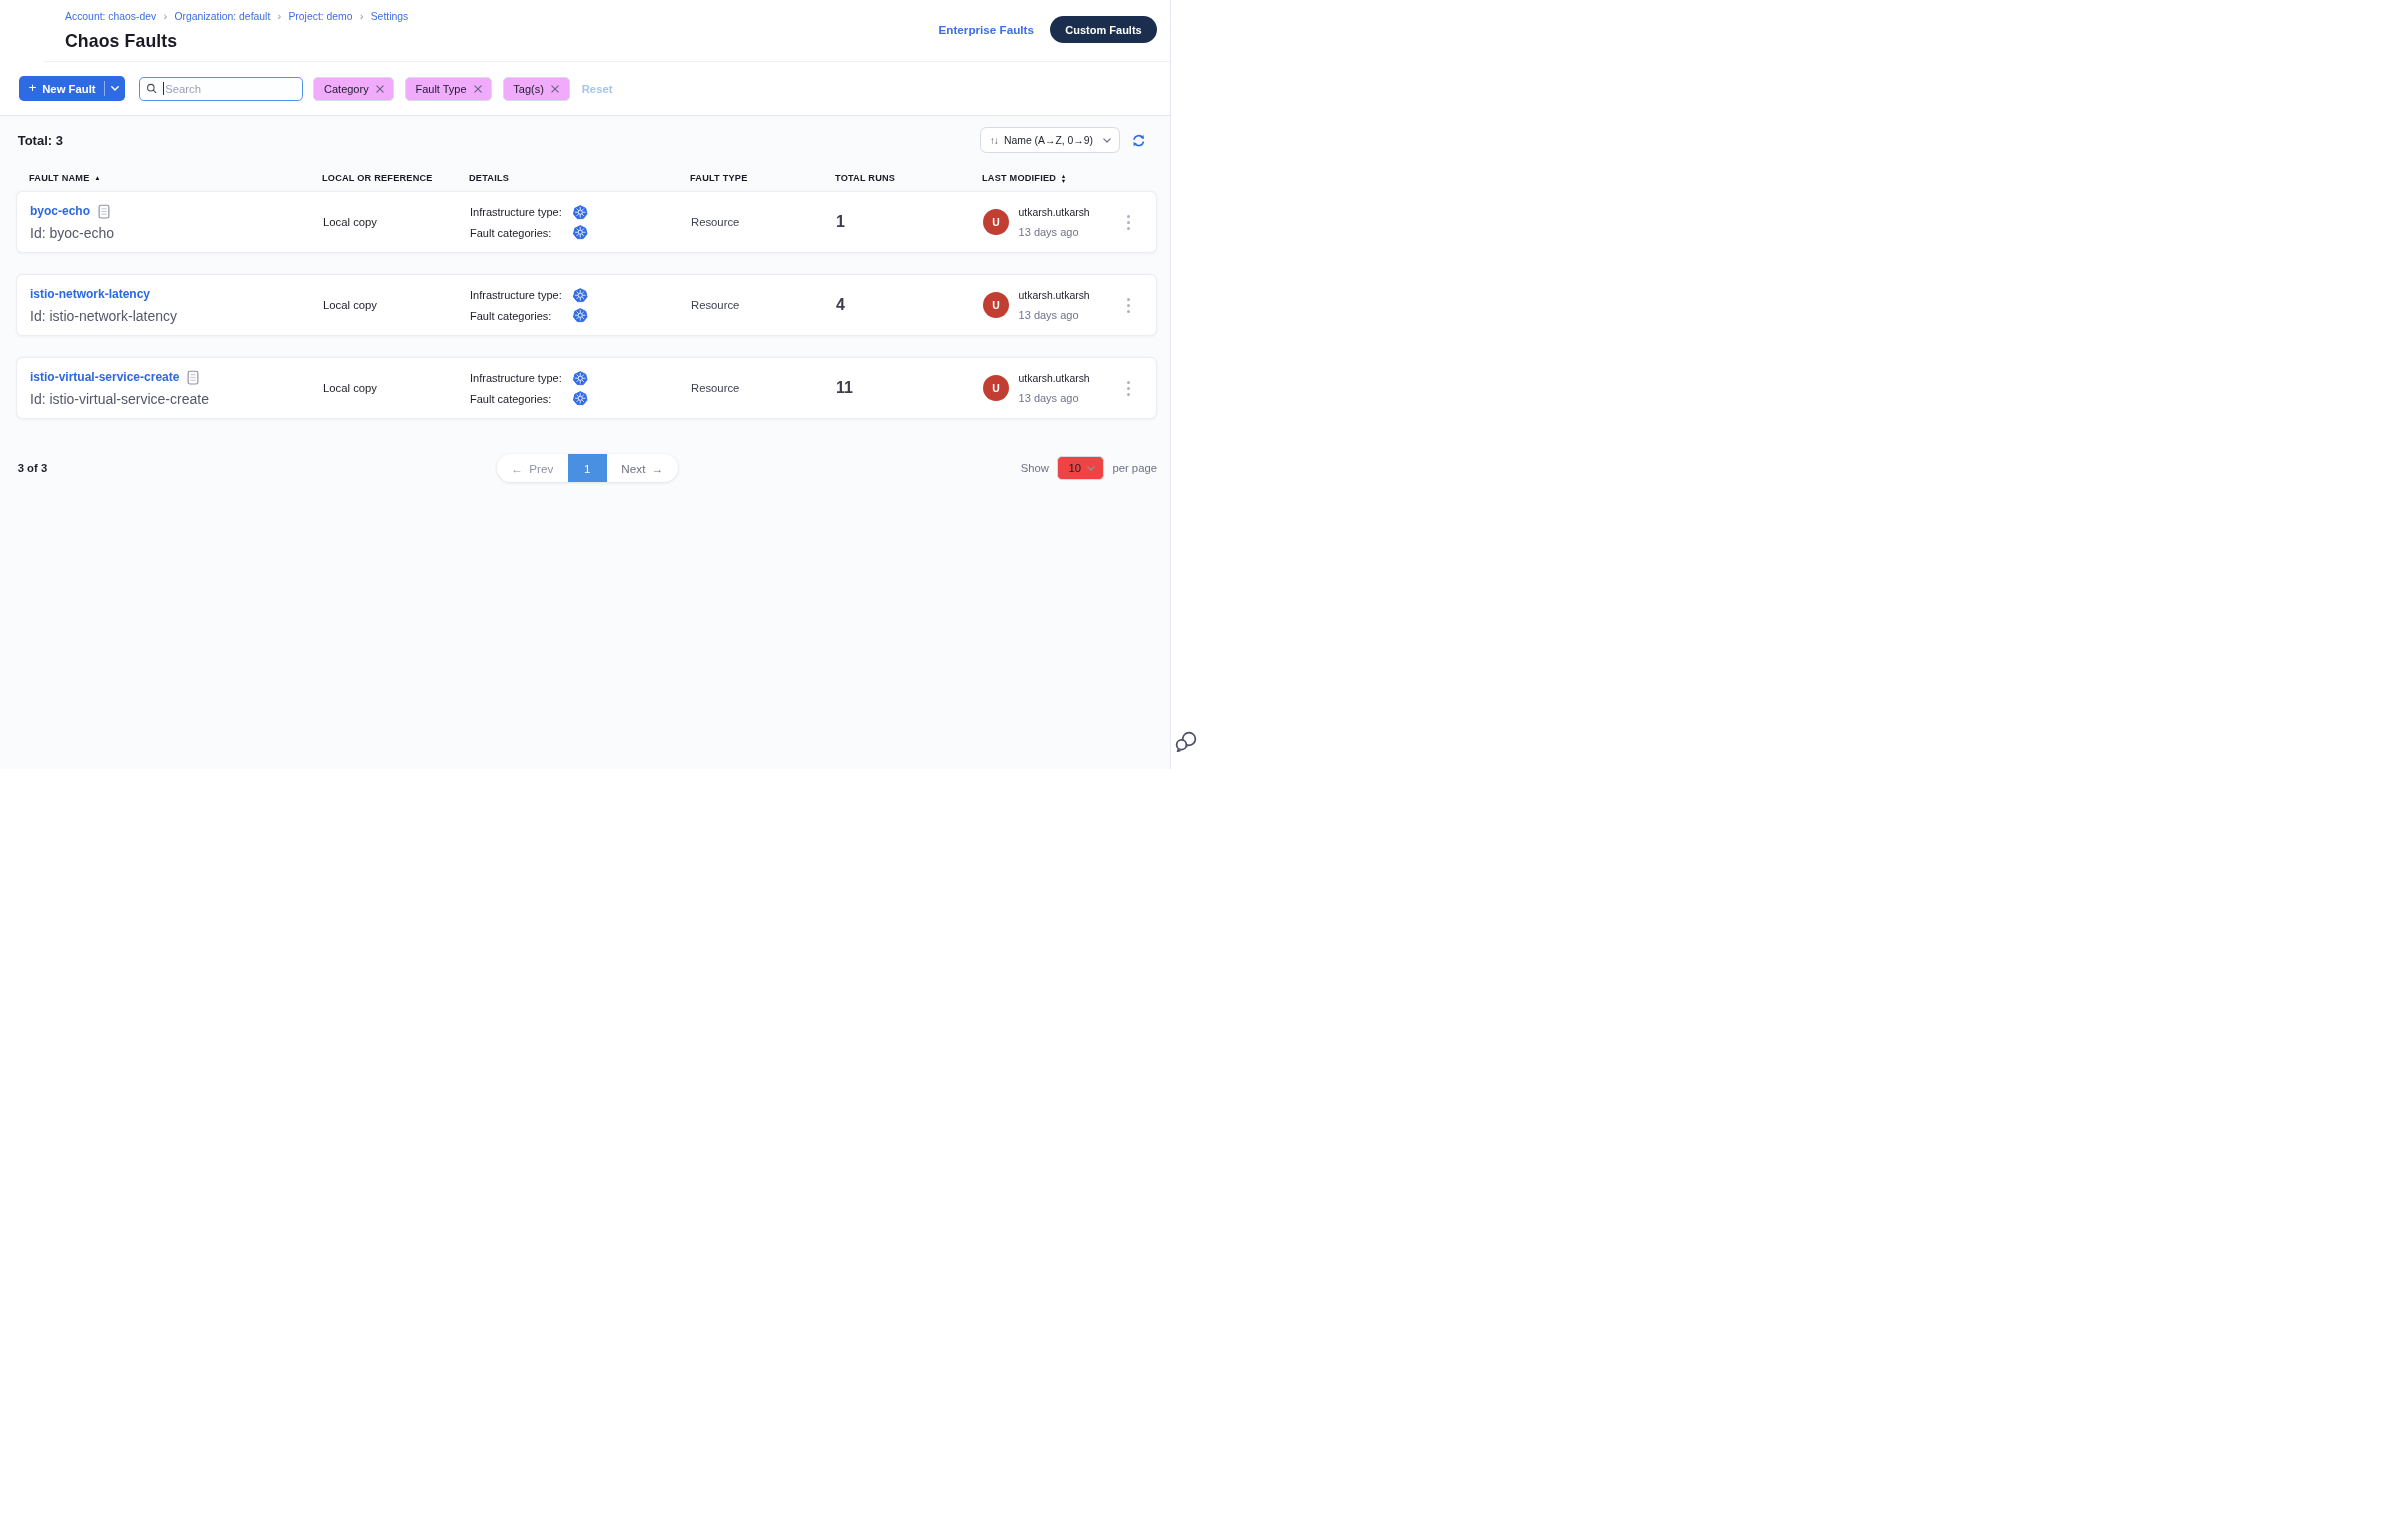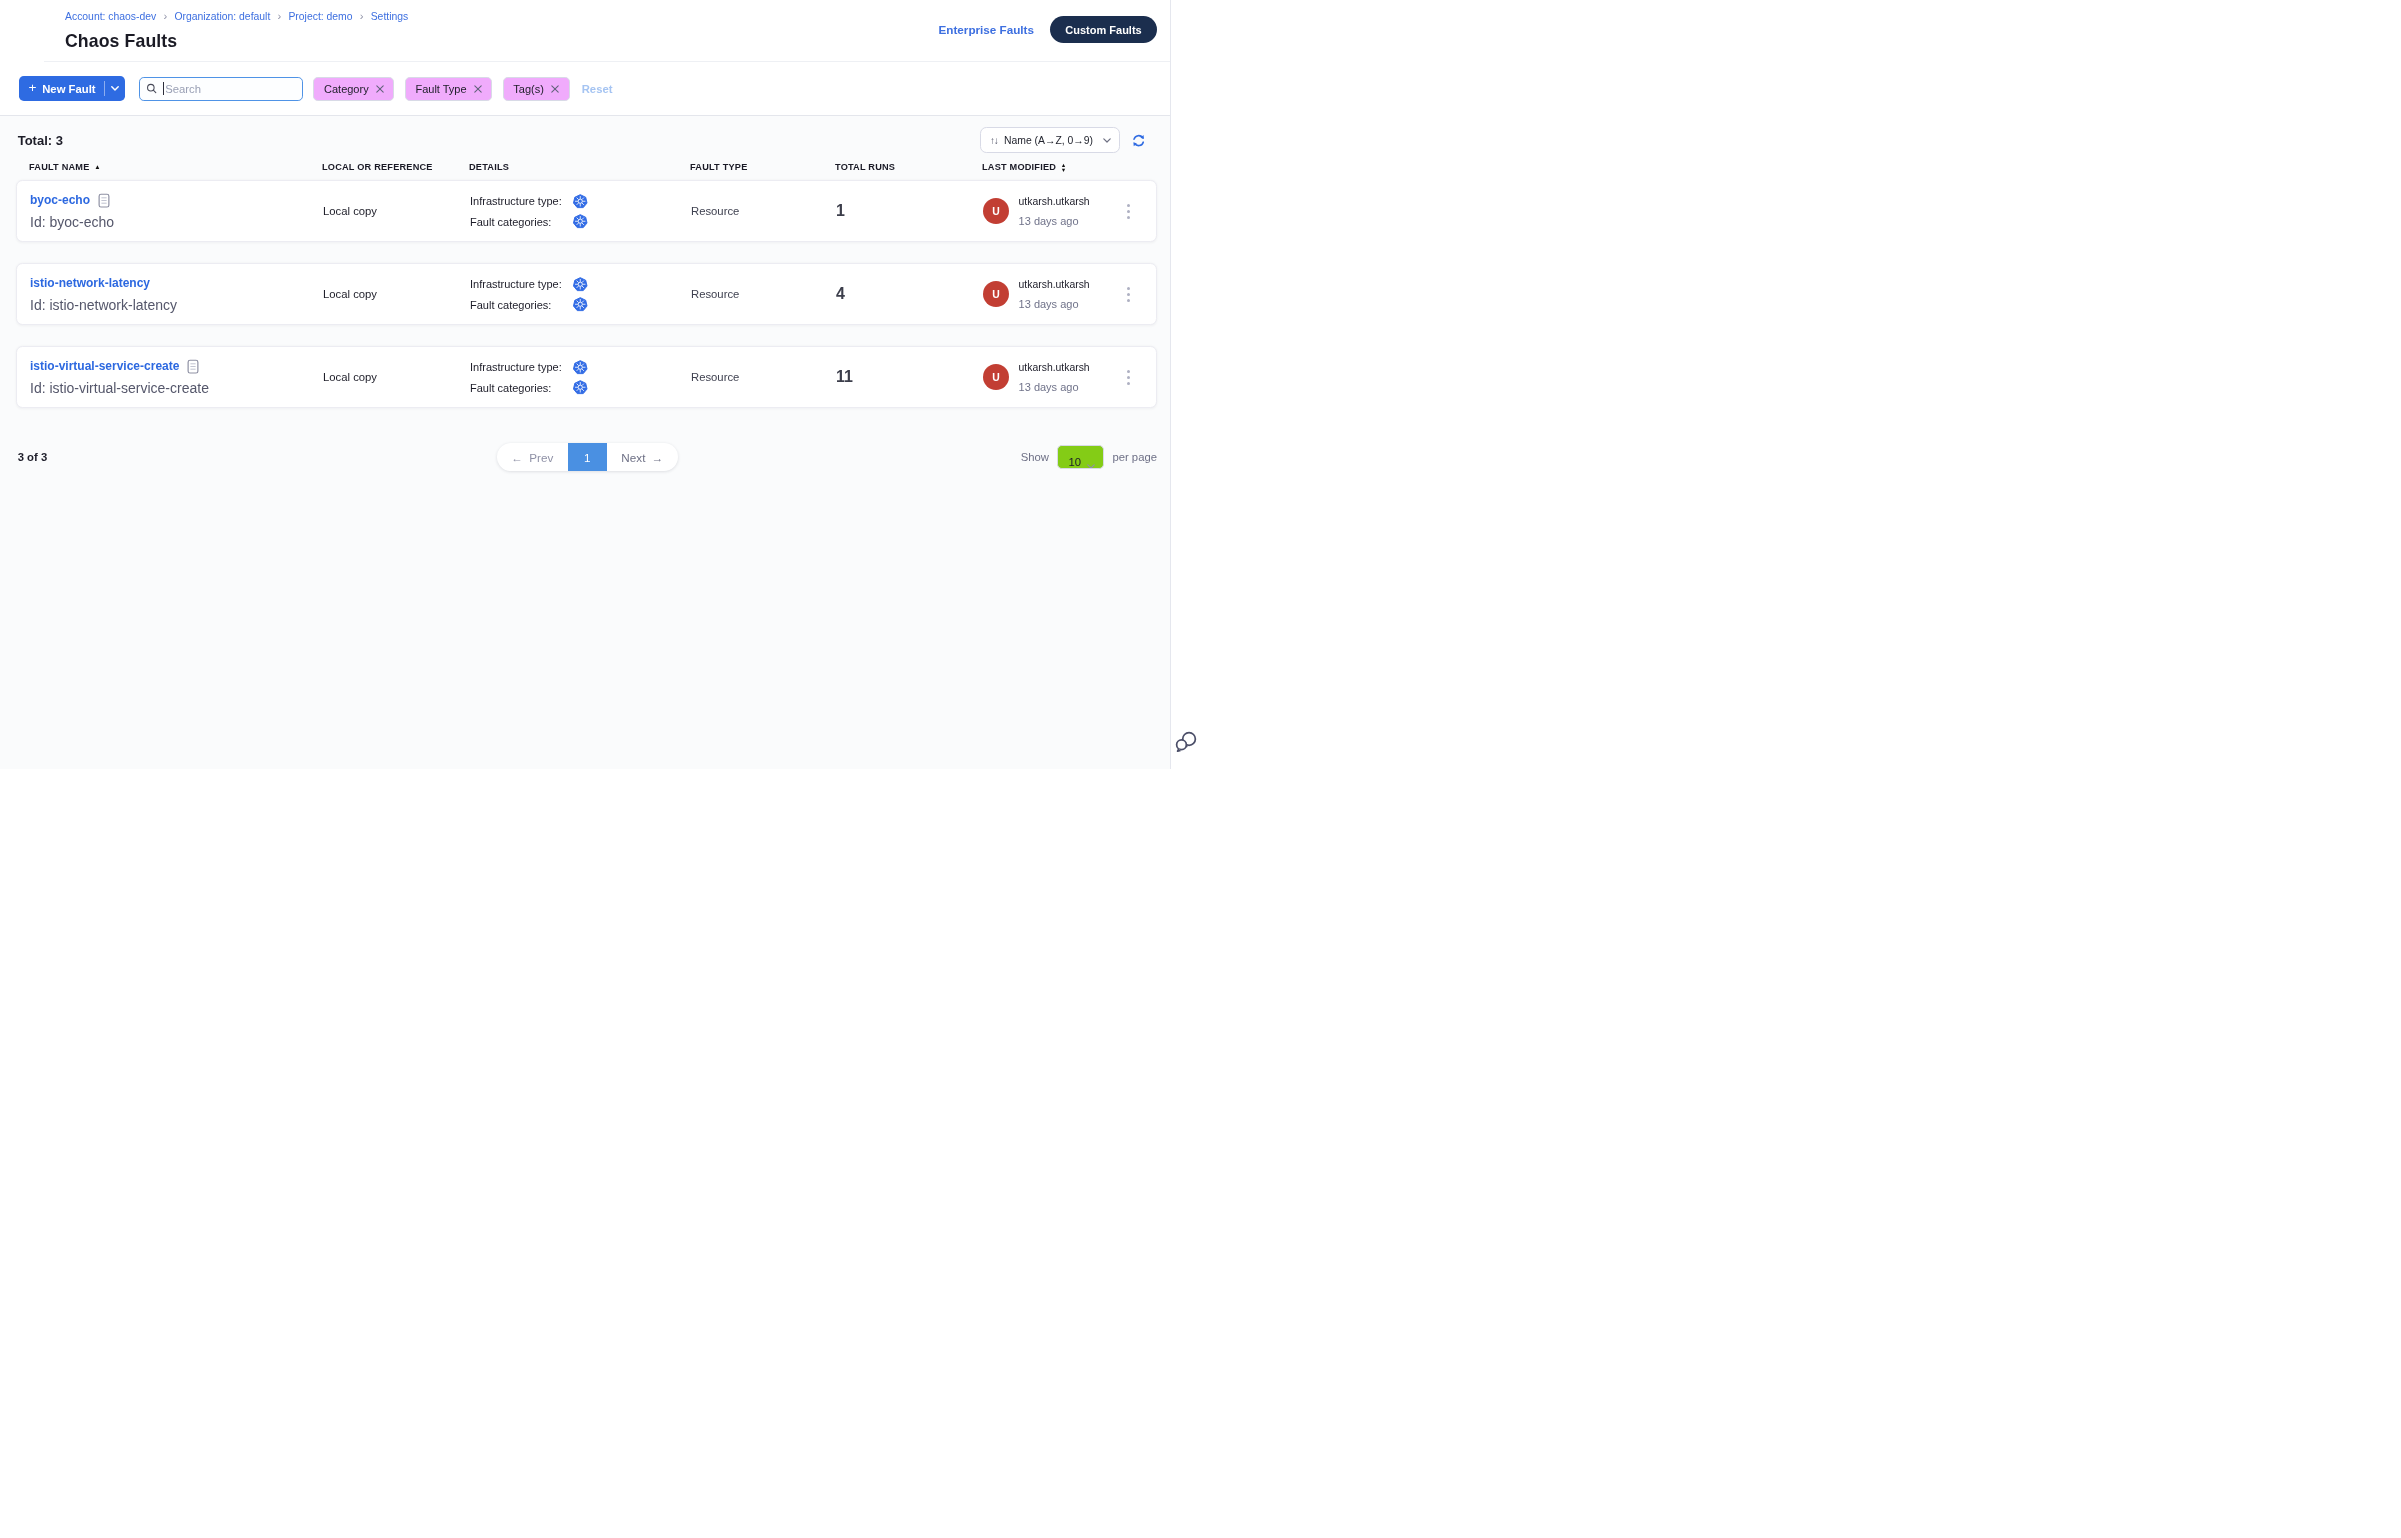--- a/index.html
+++ b/index.html
@@ -42,21 +42,21 @@
   .total-label { font-size:13px; font-weight:700; color:#1d1d28; }
   .controls-right { display:flex; align-items:center; gap:10.4px; }
   .sort-select { display:flex; align-items:center; gap:6.4px; background:#fff; border:0.8px solid #d8dae6; border-radius:6.4px; height:26px; padding:0 8.8px; cursor:pointer; font-family:inherit; }
   .sort-updown { font-size:10px; color:#54566a; letter-spacing:-1.2px; }
   .sort-label { font-size:10.4px; color:#23252f; }
   .sort-select svg { margin-left:3.2px; }
   .refresh-btn { background:none; border:none; cursor:pointer; display:flex; align-items:center; }
 
   .table-wrap { width:1141px; margin-left:16px; }
   .grid-cols { display:grid; grid-template-columns:293px 147px 221px 145px 147px 1fr; padding-left:13px; }
-  .table-header { margin-top:9px; }
+  .table-header { margin-top:20px; }
   .th { font-size:9.2px; font-weight:700; letter-spacing:0.2px; color:#1a1a26; display:flex; align-items:center; gap:4.8px; }
   .sort-asc-glyph { font-size:6.4px; line-height:1; color:#111; }
   .sort-stack { display:inline-flex; flex-direction:column; line-height:4.4px; font-size:5.6px; color:#111; gap:0.8px; }
 
   .rows { margin-top:8px; display:flex; flex-direction:column; gap:21px; }
   .row-card { background:#fff; border:0.8px solid #ececf2; border-radius:6.4px; height:62px; align-items:center; box-shadow:0 0.8px 2.4px rgba(35,36,60,.05); cursor:pointer; }
   .cell-name { display:flex; flex-direction:column; justify-content:center; }
   .name-line { display:flex; align-items:center; gap:8px; }
   .fault-name { font-size:12px; font-weight:700; color:#2c68e0; text-decoration:none; cursor:pointer; }
   .fault-id { font-size:14px; color:#55576b; margin-top:6.4px; }
@@ -77,21 +77,21 @@
   
   .footer-row { display:grid; grid-template-columns:1fr auto 1fr; align-items:center; margin-top:35px; padding:0 13px 0 17.7px; }
   .page-summary { font-size:11.3px; font-weight:600; color:#1e1e2a; }
   .pager { background:#fff; border-radius:14.5px; height:28px; display:flex; align-items:stretch; overflow:hidden; box-shadow:0 0.8px 3.2px rgba(30,32,60,.14); justify-self:center; }
   .pager .pg-btn { border:none; background:none; font-family:inherit; font-size:11.7px; display:flex; align-items:center; gap:6.4px; padding:0 14.5px; cursor:pointer; }
   .pg-prev { color:#8f91a6; }
   .pg-next { color:#6e7085; }
   .pg-current { width:39px; background:#4a90e2; color:#fff; font-size:11.7px; display:flex; align-items:center; justify-content:center; }
   .per-page { display:flex; align-items:center; gap:8px; justify-self:end; }
   .pp-text { font-size:11.3px; color:#6e7086; }
-  .pp-select { display:flex; align-items:flex-end; gap:6.4px; background:#84cc16; border:0.8px solid #d8dae6; border-radius:4.8px; height:24px; padding:0 8px 0 10.4px; cursor:pointer; font-family:inherit; }
+  .pp-select { display:flex; align-items:center; gap:6.4px; background:#ef4444; border:0.8px solid #d8dae6; border-radius:4.8px; height:24px; padding:0 8px 0 10.4px; cursor:pointer; font-family:inherit; }
   .pp-value { font-size:11.3px; color:#1d1d28; }
 </style>
 </head>
 <body>
 
 <div class="screen">
   <div class="main-col">
 
     <div class="page-header">
       <div class="breadcrumb">

